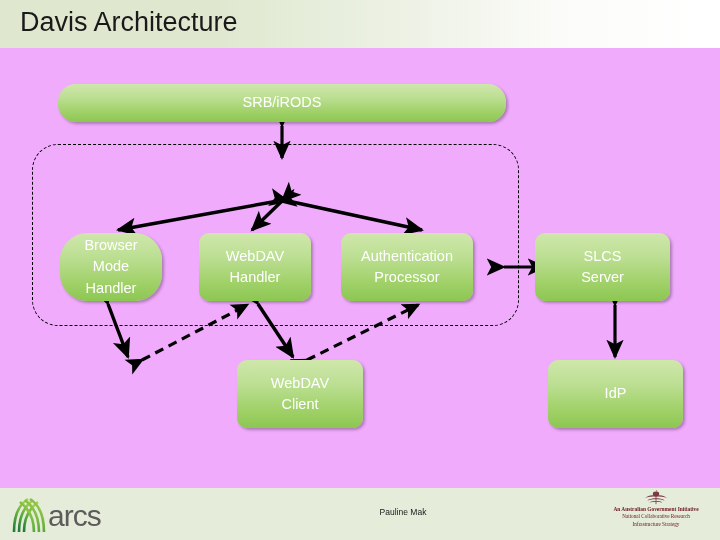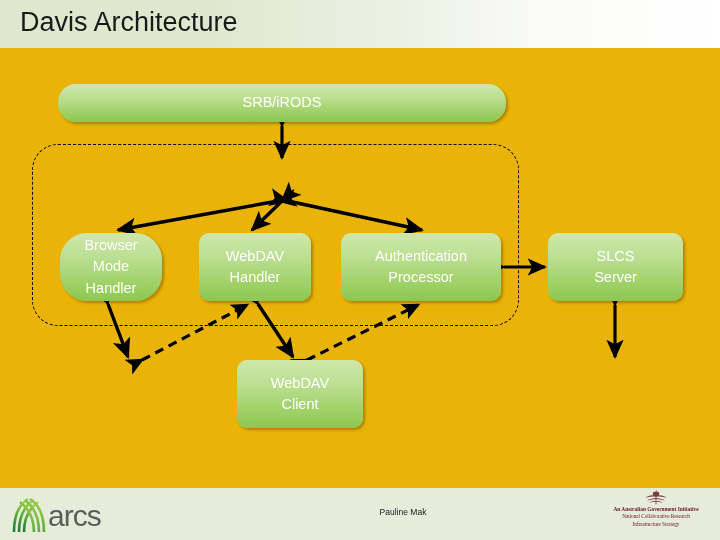--- a/index.html
+++ b/index.html
@@ -13,21 +13,21 @@
     font-family: "Liberation Sans", sans-serif;
     overflow: hidden;
     position: relative;
   }
 
   #slide {
     position: absolute;
     left: 0; top: 0;
     width: 720px;
     height: 540px;
-    background: #eab308;
+    background: #f0abfc;
   }
 
   
   #header-band {
     position: absolute;
     left: 0; top: 0;
     width: 720px;
     height: 48px;
     background: linear-gradient(to right, #dfe8cf 0%, #dfe8cf 30%, #eef2e6 58%, #fbfcf9 78%, #ffffff 100%);
   }
@@ -220,36 +220,39 @@
       <span class="label">Browser
 Mode
 Handler</span>
     </div>
 
     <div class="node" style="left:199px; top:185px; width:112px; height:68px;">
       <span class="label">WebDAV
 Handler</span>
     </div>
 
-    <div class="node" style="left:341px; top:185px; width:160px; height:68px;">
+    <div class="node" style="left:341px; top:185px; width:132px; height:68px;">
       <span class="label">Authentication
 Processor</span>
     </div>
 
-    <div class="node" style="left:548px; top:185px; width:135px; height:68px;">
+    <div class="node" style="left:535px; top:185px; width:135px; height:68px;">
       <span class="label">SLCS
 Server</span>
     </div>
 
 
     <div class="node" style="left:237px; top:312px; width:126px; height:68px;">
       <span class="label">WebDAV
 Client</span>
     </div>
 
+    <div class="node" style="left:548px; top:312px; width:135px; height:68px;">
+      <span class="label">IdP</span>
+    </div>
 
   </div>
 
   <div id="footer-band"></div>
 
   <svg id="arcs-logo" viewBox="0 0 110 40" xmlns="http://www.w3.org/2000/svg">
     <defs>
       <linearGradient id="arcsg" x1="0" y1="1" x2="0.6" y2="0">
         <stop offset="0%" stop-color="#1d7a3a"></stop>
         <stop offset="50%" stop-color="#5fae3c"></stop>

